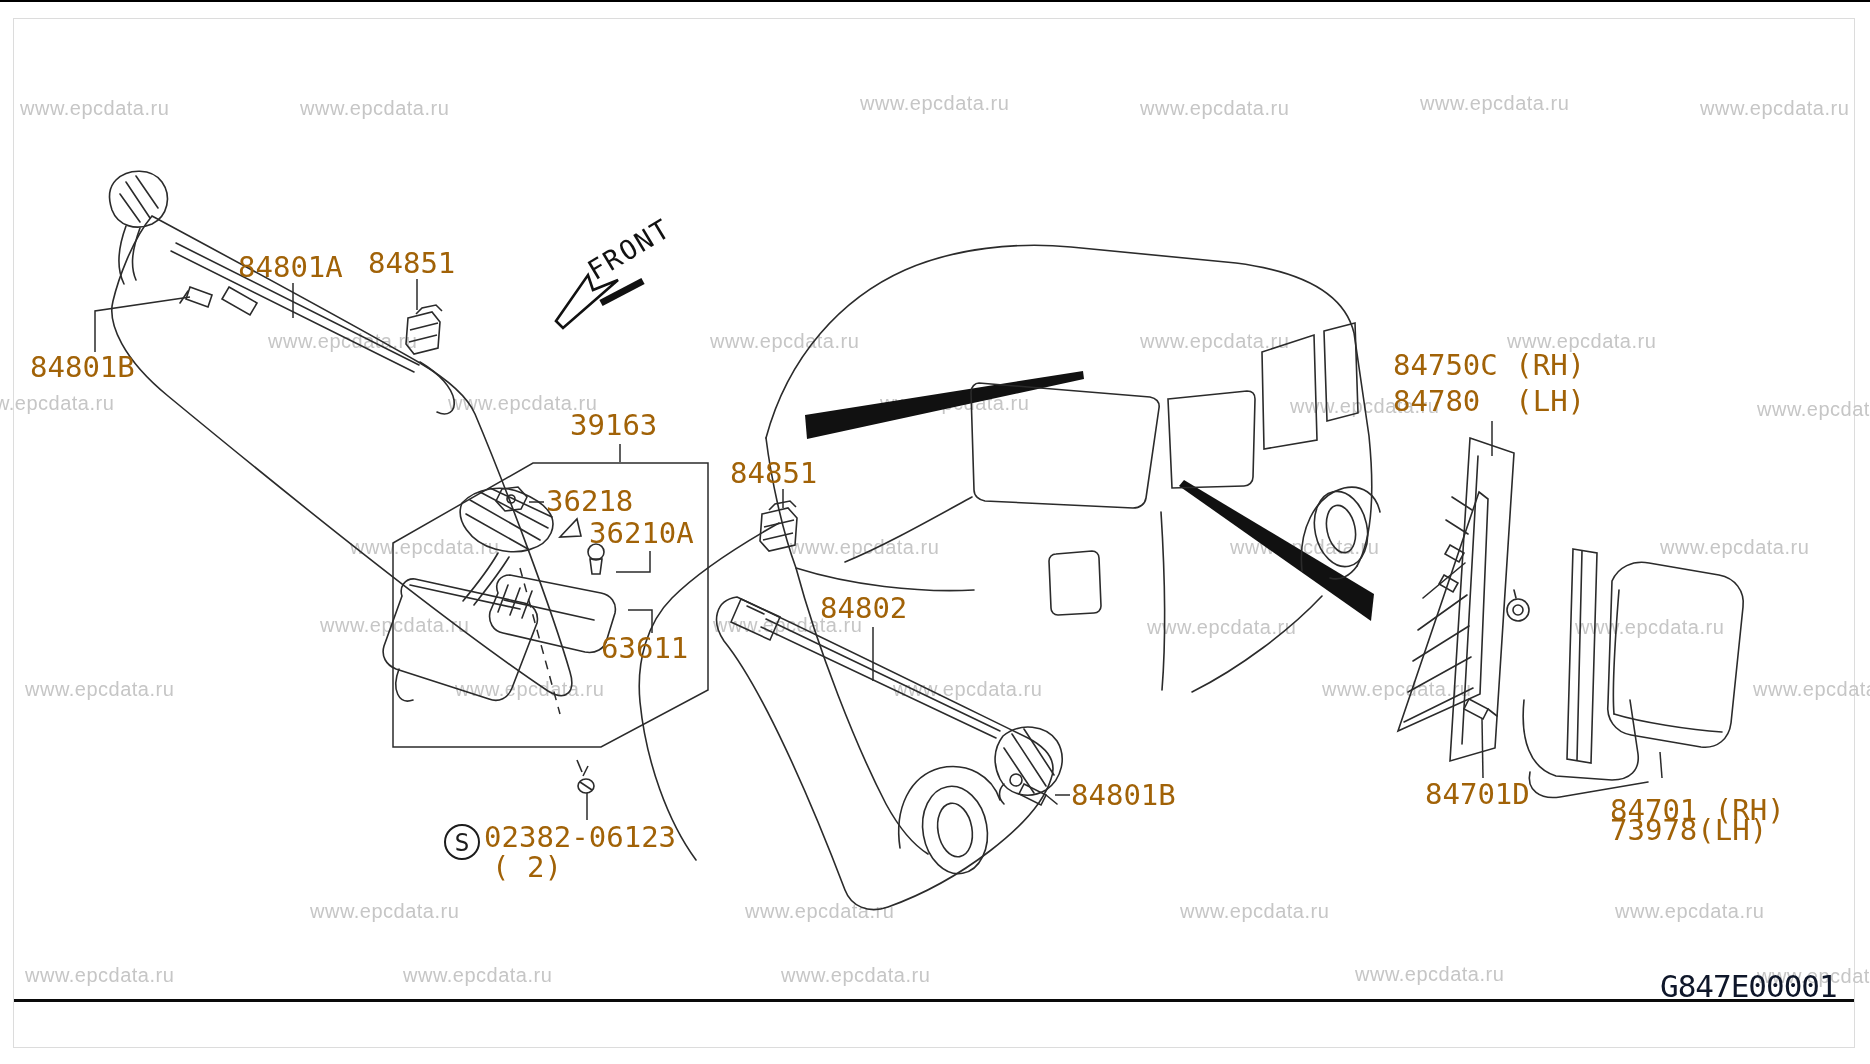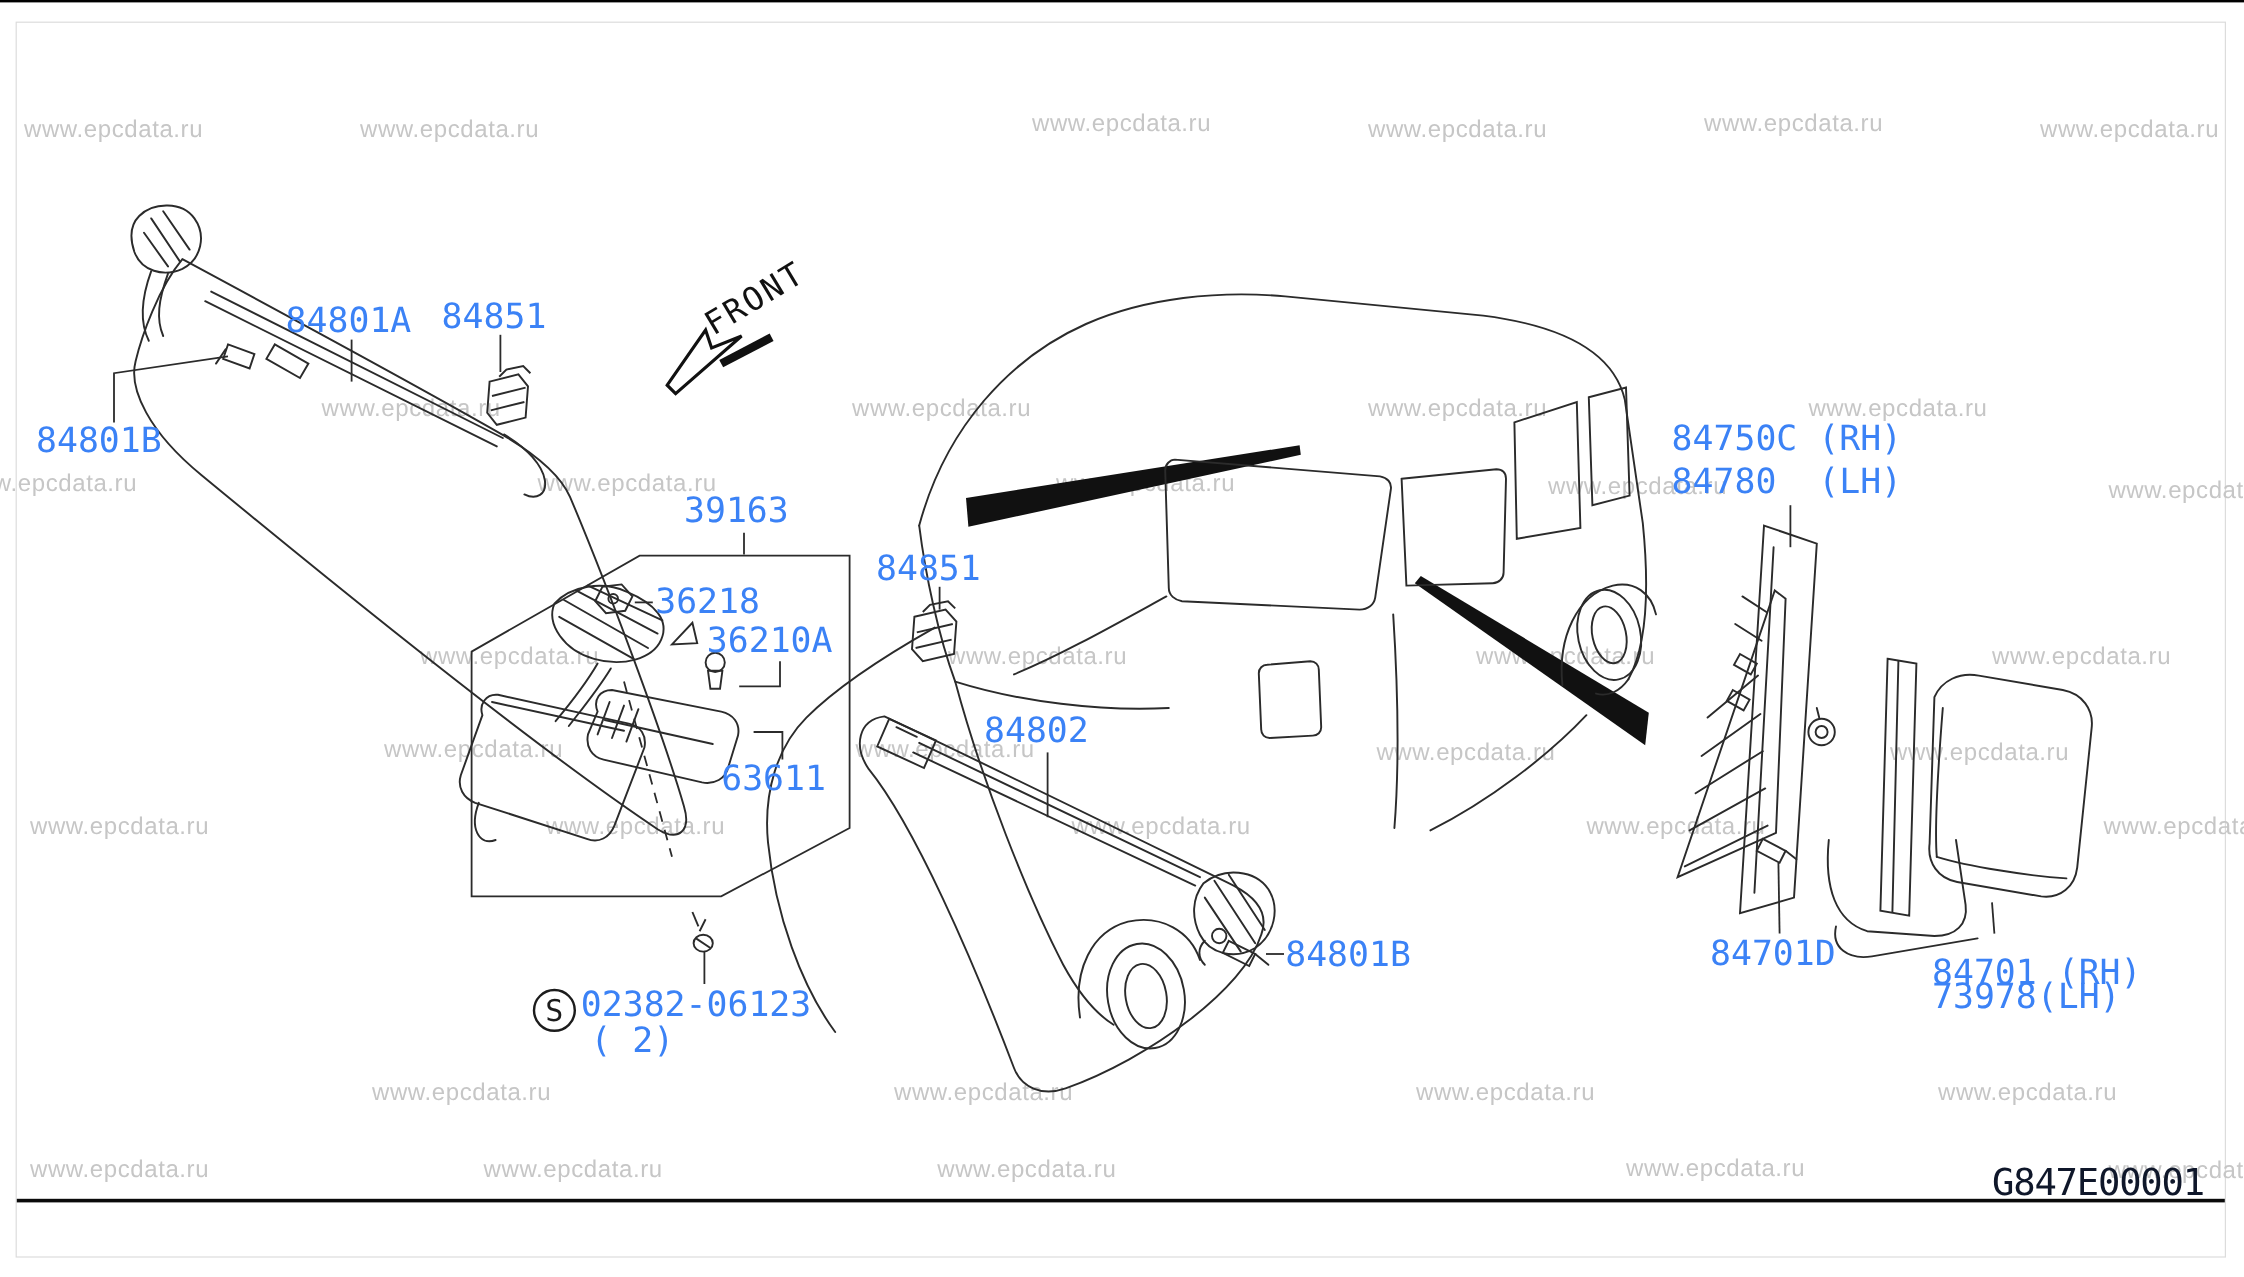--- a/index.html
+++ b/index.html
@@ -5,21 +5,21 @@
   html,body{margin:0;padding:0;background:#fff;}
   #page{position:relative;width:1870px;height:1064px;background:#fff;overflow:hidden;
         font-family:"Liberation Sans","DejaVu Sans",sans-serif;}
   #topline{position:absolute;left:0;top:0;width:1870px;height:2px;background:#000;}
   #frame{position:absolute;left:13px;top:18px;width:1840px;height:1028px;border:1px solid #dcdcdc;background:#fff;}
   #page-title{position:absolute;left:40px;top:30px;font-size:27px;color:#141414;white-space:nowrap;}
   #bottomrule{position:absolute;left:14px;top:999px;width:1840px;height:3px;background:#0a0a0a;}
   .wm{position:absolute;font-size:20px;color:#c6c6c6;white-space:nowrap;letter-spacing:0.5px;}
   #art{position:absolute;left:0;top:0;}
   .plbl{position:absolute;font-family:"DejaVu Sans Mono","Liberation Mono",monospace;
-        font-size:29px;color:#3b82f6;white-space:pre;line-height:1;}
+        font-size:29px;color:#a16207;white-space:pre;line-height:1;}
   #lbl-front{position:absolute;left:598px;top:255px;font-family:"DejaVu Sans Mono","Liberation Mono",monospace;
         font-size:27px;color:#111;transform:rotate(-31deg);transform-origin:left bottom;letter-spacing:2px;}
   #s-circle{position:absolute;left:444px;top:824px;width:32px;height:32px;border:2.5px solid #1c1c1c;
         border-radius:50%;font-family:"DejaVu Sans Mono",monospace;font-size:25px;color:#1c1c1c;
         display:flex;align-items:center;justify-content:center;}
   #lbl-gcode{position:absolute;left:1660px;top:968px;font-family:"DejaVu Sans Mono","Liberation Mono",monospace;
         font-size:31px;color:#0f172a;letter-spacing:-1px;}
   #lbl-84801a{left:238px;top:253px}
   #lbl-84851-1{left:368px;top:249px}
   #lbl-84801b-1{left:30px;top:353px}

